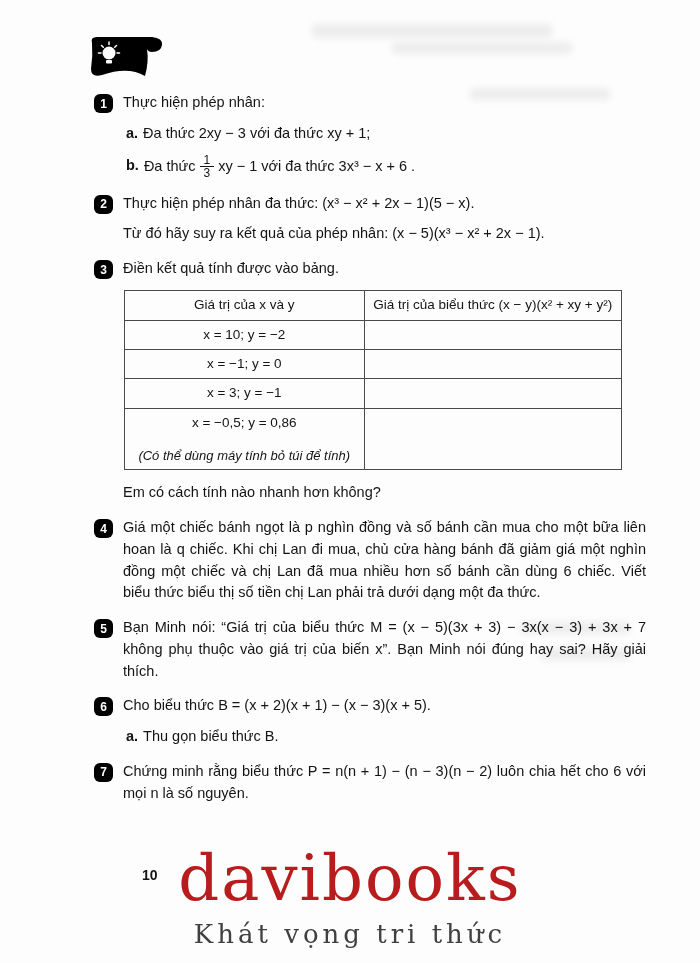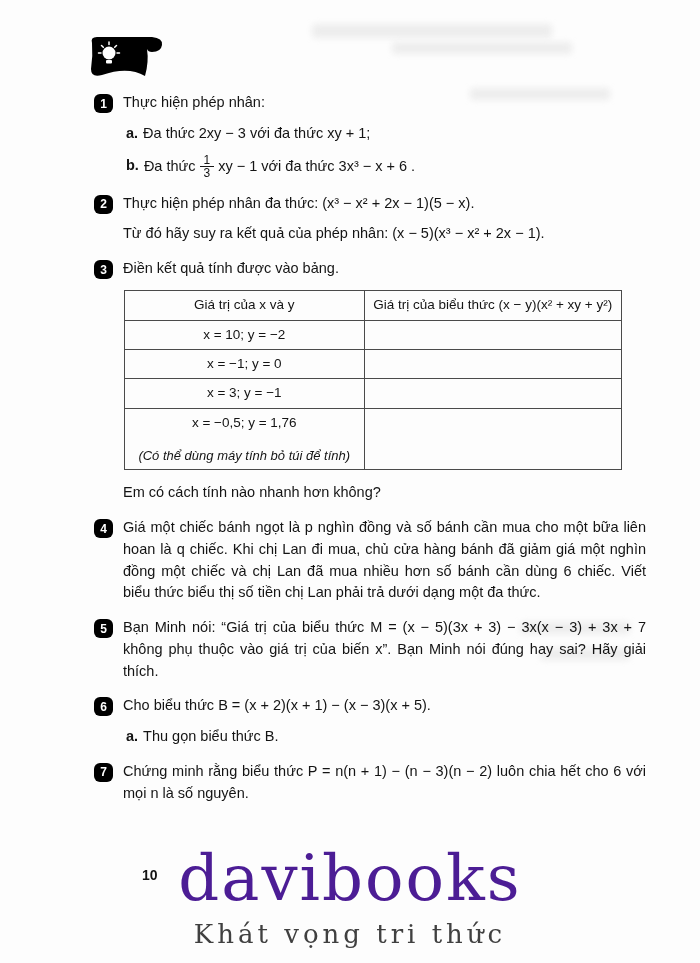--- a/index.html
+++ b/index.html
@@ -59,21 +59,21 @@
   table.values td.answer-cell { width: 258px; }
   .calc-note { font-style: italic; font-size: 13px; margin-top: 13px; }
   .after-table { margin-top: 4px; }
 
   
   .page-number { position: absolute; left: 94px; bottom: 80px; font-size: 14px; font-weight: bold; margin-left: 48px; }
   .wm-brand {
     position: absolute; left: 0; right: 0; bottom: 48px;
     text-align: center;
     font-family: "DejaVu Serif", serif;
-    font-size: 64px; color: #4c1d95; letter-spacing: 2px;
+    font-size: 64px; color: #b91c1c; letter-spacing: 2px;
   }
   .wm-slogan {
     position: absolute; left: 0; right: 0; bottom: 14px;
     text-align: center;
     font-family: "DejaVu Serif", serif;
     font-size: 26px; color: #404040; letter-spacing: 4px;
   }
 </style>
 </head>
 <body>
@@ -139,21 +139,21 @@
         <tr>
           <td class="val-cell">x = −1; y = 0</td>
           <td class="answer-cell"></td>
         </tr>
         <tr>
           <td class="val-cell">x = 3; y = −1</td>
           <td class="answer-cell"></td>
         </tr>
         <tr>
           <td class="val-cell">
-            <div>x = −0,5; y = 1,76</div>
+            <div>x = −0,5; y = 0,86</div>
             <div class="calc-note">(Có thể dùng máy tính bỏ túi để tính)</div>
           </td>
           <td class="answer-cell"></td>
         </tr>
       </tbody>
         </table>
 
       <div class="after-table">Em có cách tính nào nhanh hơn không?</div>
     </div>
 

